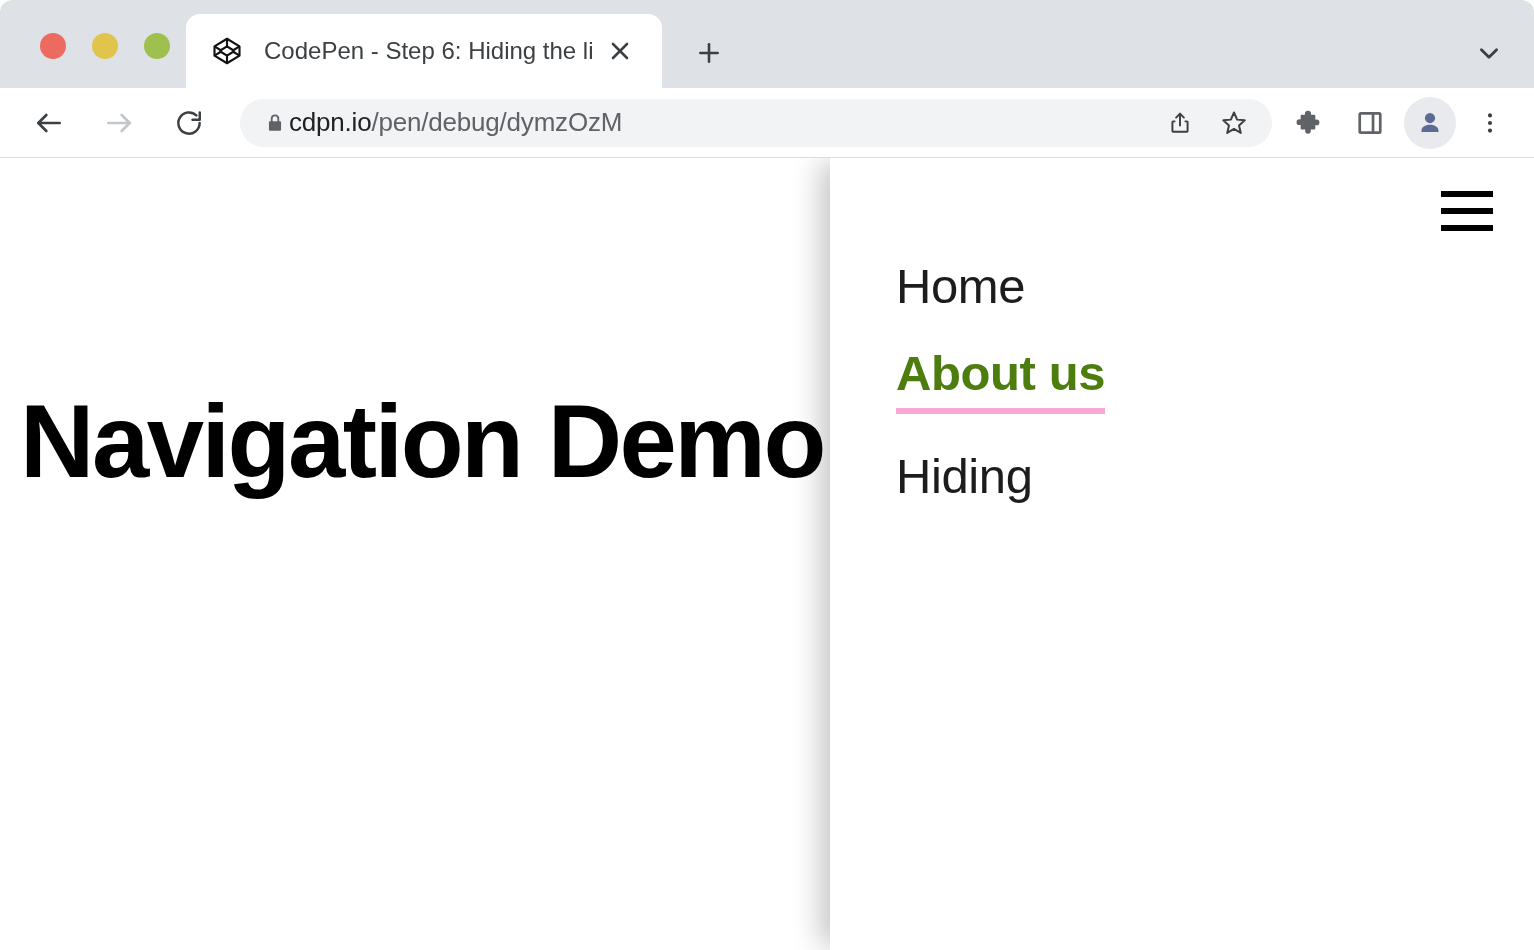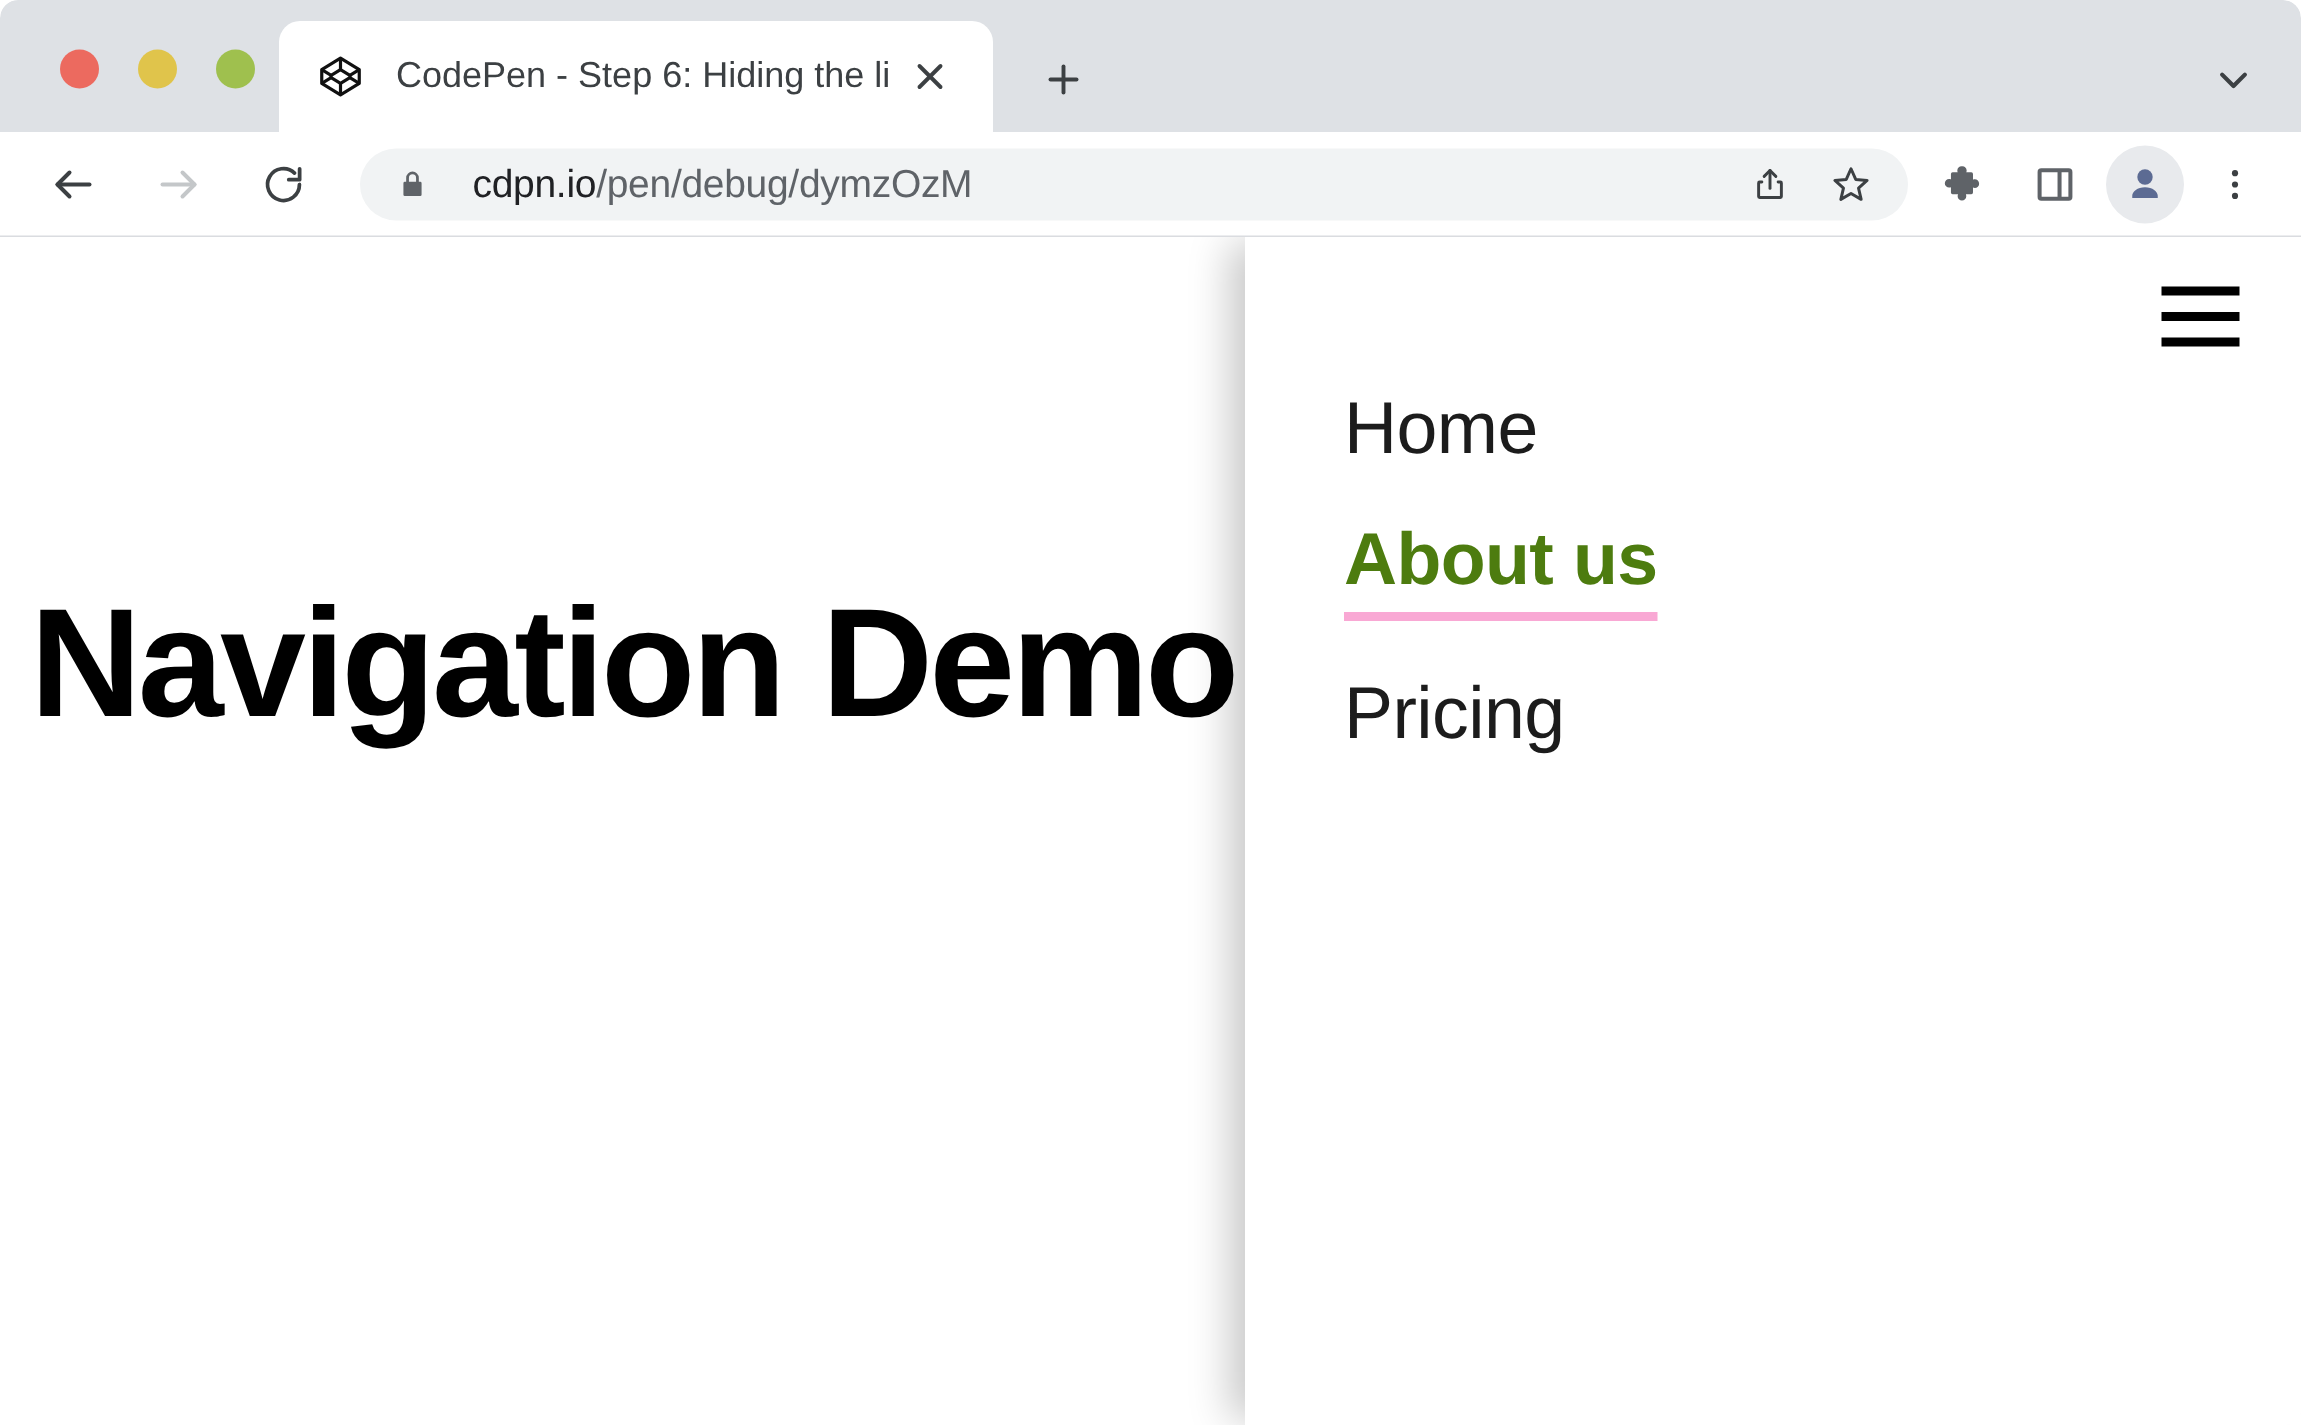--- a/index.html
+++ b/index.html
@@ -121,21 +121,21 @@
     background: #f1f3f4;
     border-radius: 24px;
     display: flex;
     align-items: center;
     padding: 0 8px 0 24px;
     position: relative;
   }
   .lock-icon { flex: 0 0 22px; display:flex; align-items:center; }
   .omnibox-url {
     flex: 1 1 auto;
-    margin-left: 29px;
+    margin-left: 3px;
     font-size: 26px;
     color: #5f6368;
     white-space: nowrap;
     overflow: hidden;
     letter-spacing: -0.2px;
   }
   .omnibox-url .host { color: #202124; }
   .omnibox-actions { display: flex; align-items: center; gap: 6px; padding-right: 6px; }
   .omni-btn {
     width: 48px; height: 48px;
@@ -364,18 +364,18 @@
       </div>
 
       <ul class="nav-list">
         <li>
           <a class="nav-link" href="#">Home</a>
         </li>
         <li>
           <a class="nav-link active" href="#">About us</a>
         </li>
         <li>
-          <a class="nav-link" href="#">Pricing</a>
+          <a class="nav-link" href="#">Hiding</a>
         </li>
       </ul>
     </div>
   </div>
 </div>
 
 </body></html>

